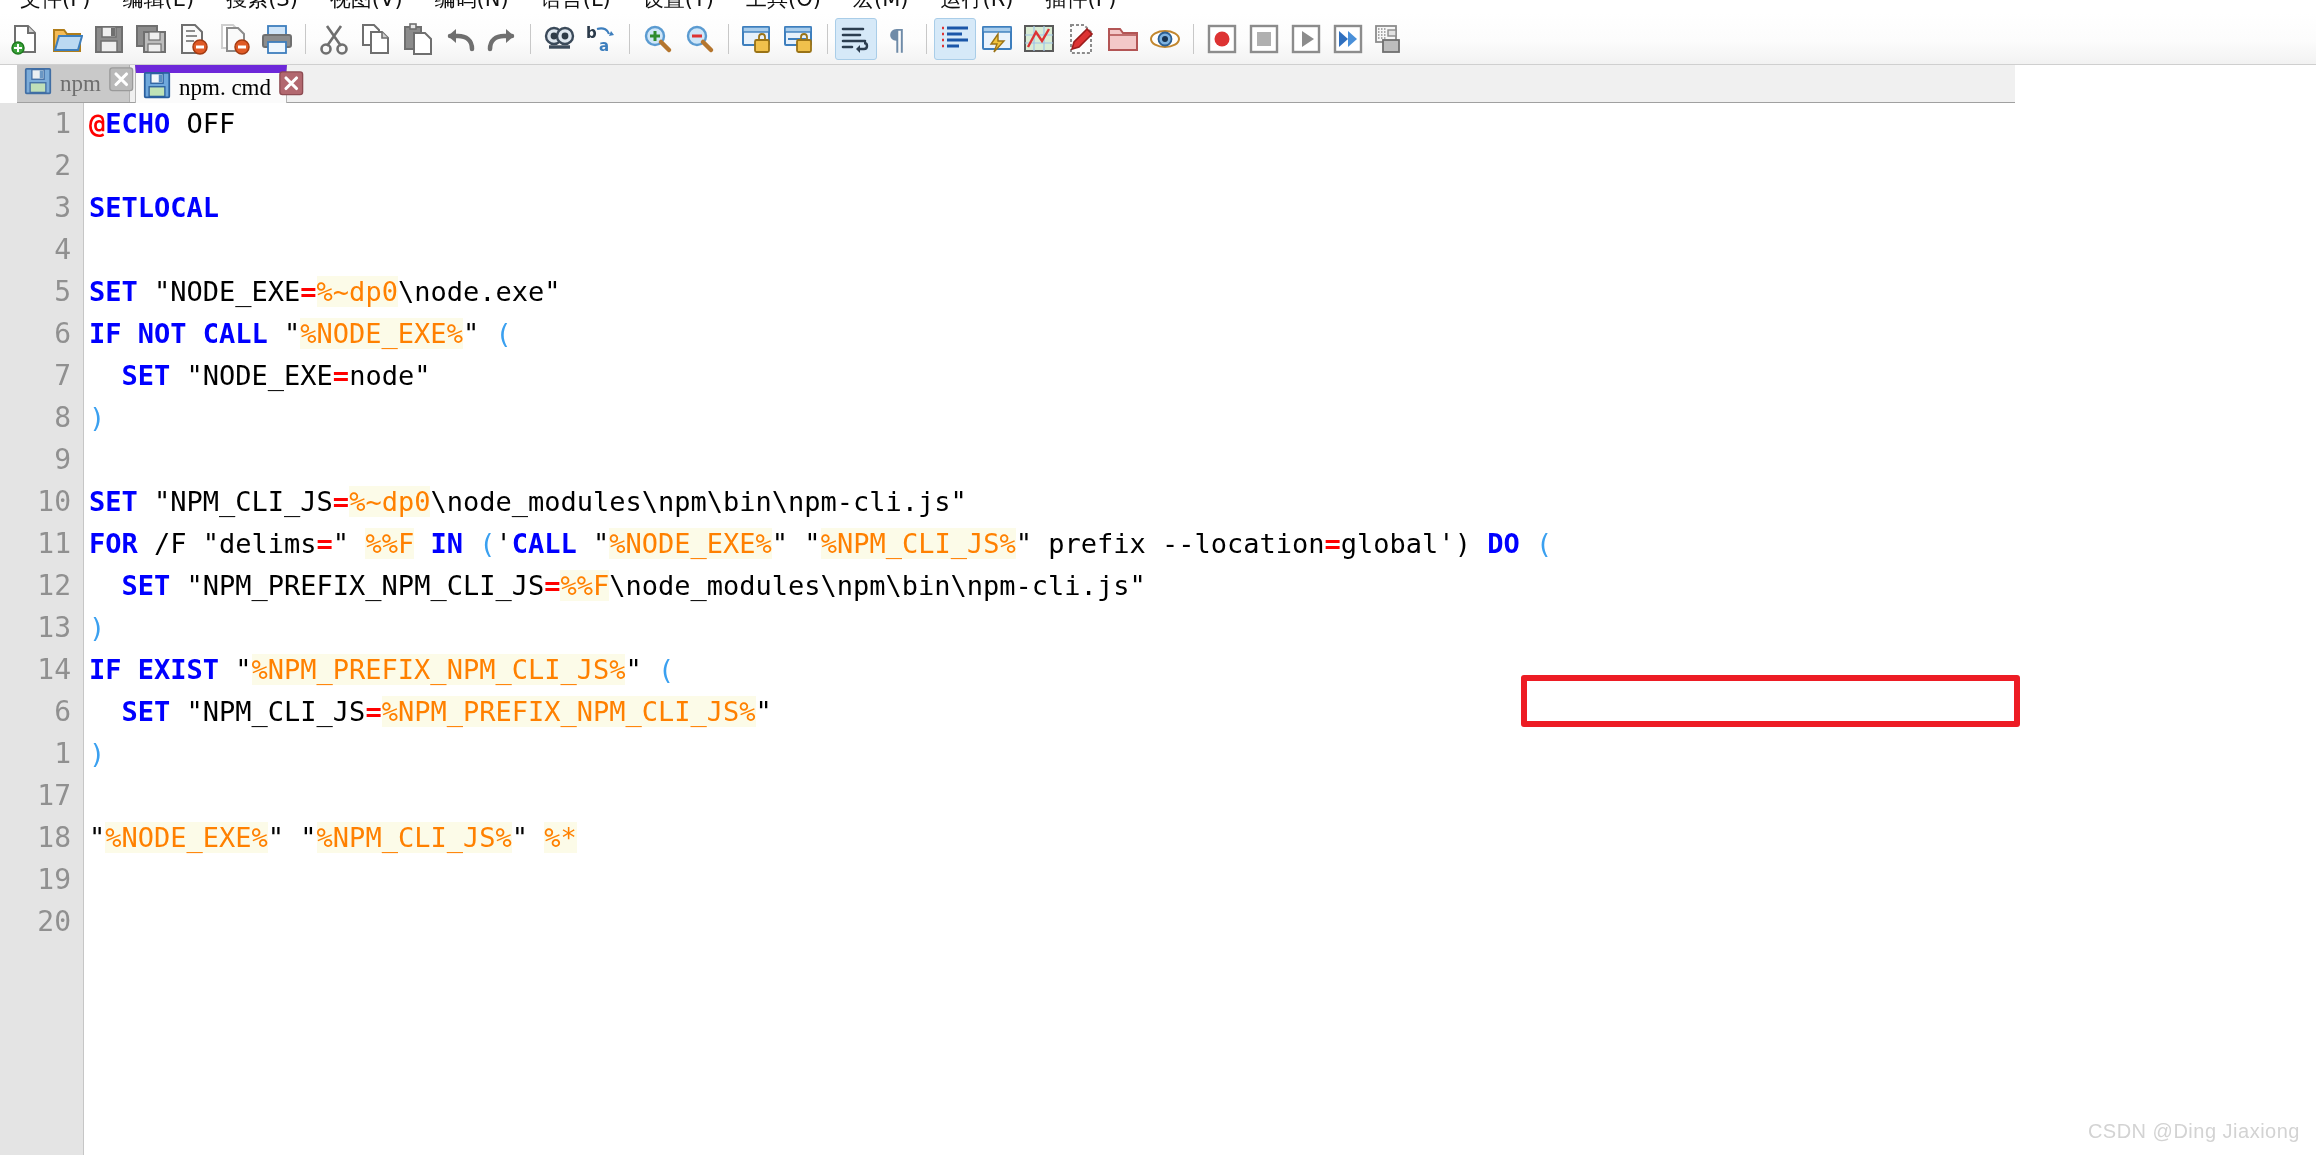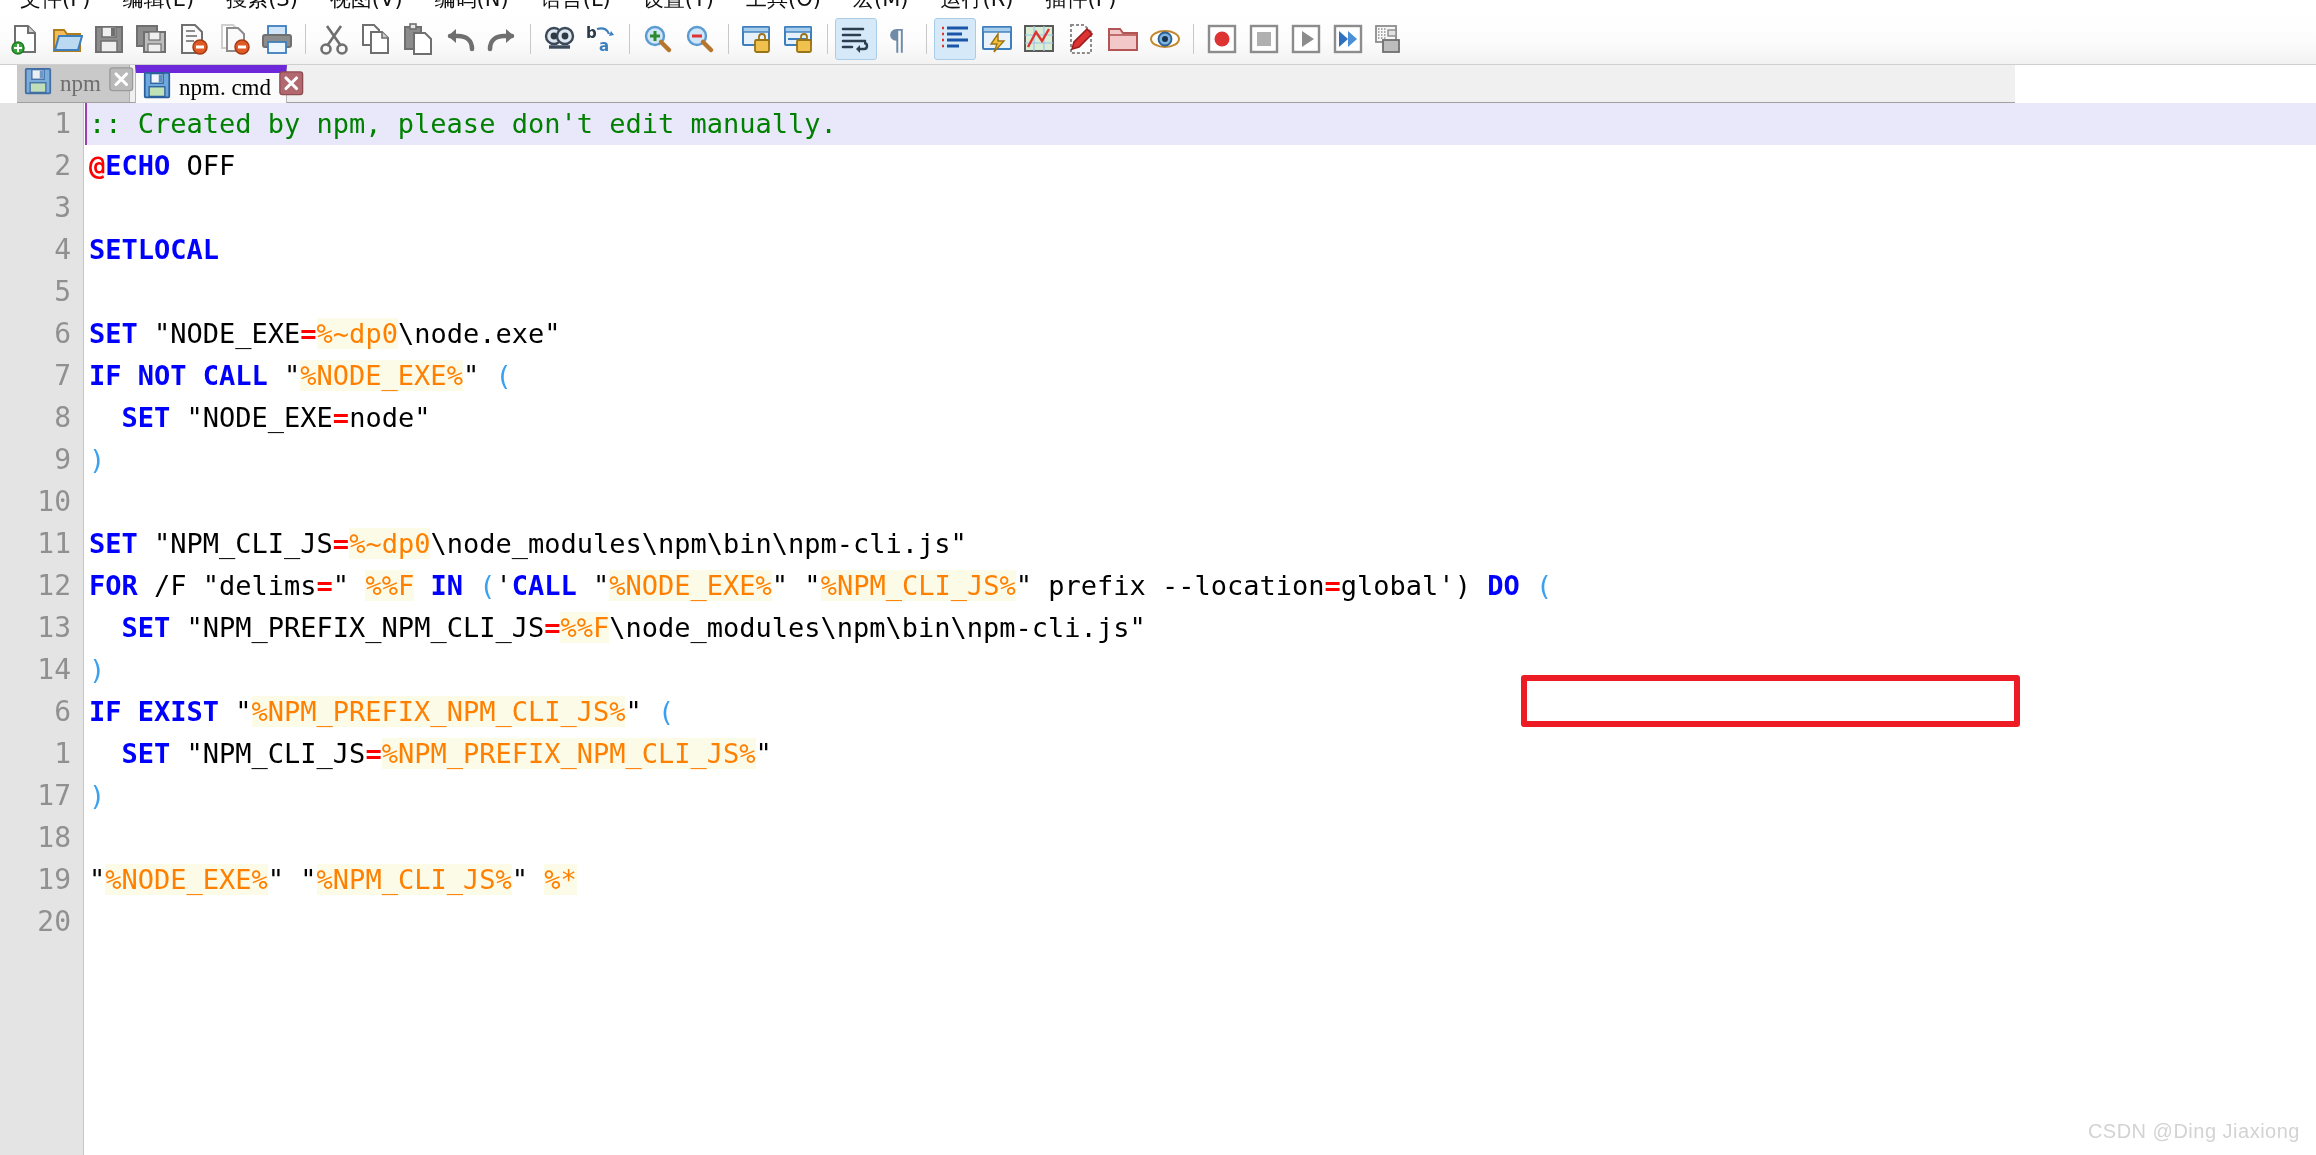--- a/index.html
+++ b/index.html
@@ -433,21 +433,20 @@
       <div class="ln">13</div>
       <div class="ln">14</div>
       <div class="ln">6</div>
       <div class="ln">1</div>
       <div class="ln">17</div>
       <div class="ln">18</div>
       <div class="ln">19</div>
       <div class="ln">20</div>
     </div>
   <div id="code">
-      <div class="cline current"><span class="t-comment">:: Created by npm, please don't edit manually.</span></div>
       <div class="cline"><span class="t-op">@</span><span class="t-kw">ECHO</span><span class="t-plain"> OFF</span></div>
       <div class="cline"><span class="t-plain"></span></div>
       <div class="cline"><span class="t-kw">SETLOCAL</span></div>
       <div class="cline"><span class="t-plain"></span></div>
       <div class="cline"><span class="t-kw">SET</span><span class="t-plain"> "NODE_EXE</span><span class="t-op">=</span><span class="t-var">%~dp0</span><span class="t-plain">\node.exe"</span></div>
       <div class="cline"><span class="t-kw">IF NOT CALL</span><span class="t-plain"> "</span><span class="t-var">%NODE_EXE%</span><span class="t-plain">" </span><span class="t-paren">(</span></div>
       <div class="cline"><span class="t-plain">  </span><span class="t-kw">SET</span><span class="t-plain"> "NODE_EXE</span><span class="t-op">=</span><span class="t-plain">node"</span></div>
       <div class="cline"><span class="t-paren">)</span></div>
       <div class="cline"><span class="t-plain"></span></div>
       <div class="cline"><span class="t-kw">SET</span><span class="t-plain"> "NPM_CLI_JS</span><span class="t-op">=</span><span class="t-var">%~dp0</span><span class="t-plain">\node_modules\npm\bin\npm-cli.js"</span></div>

